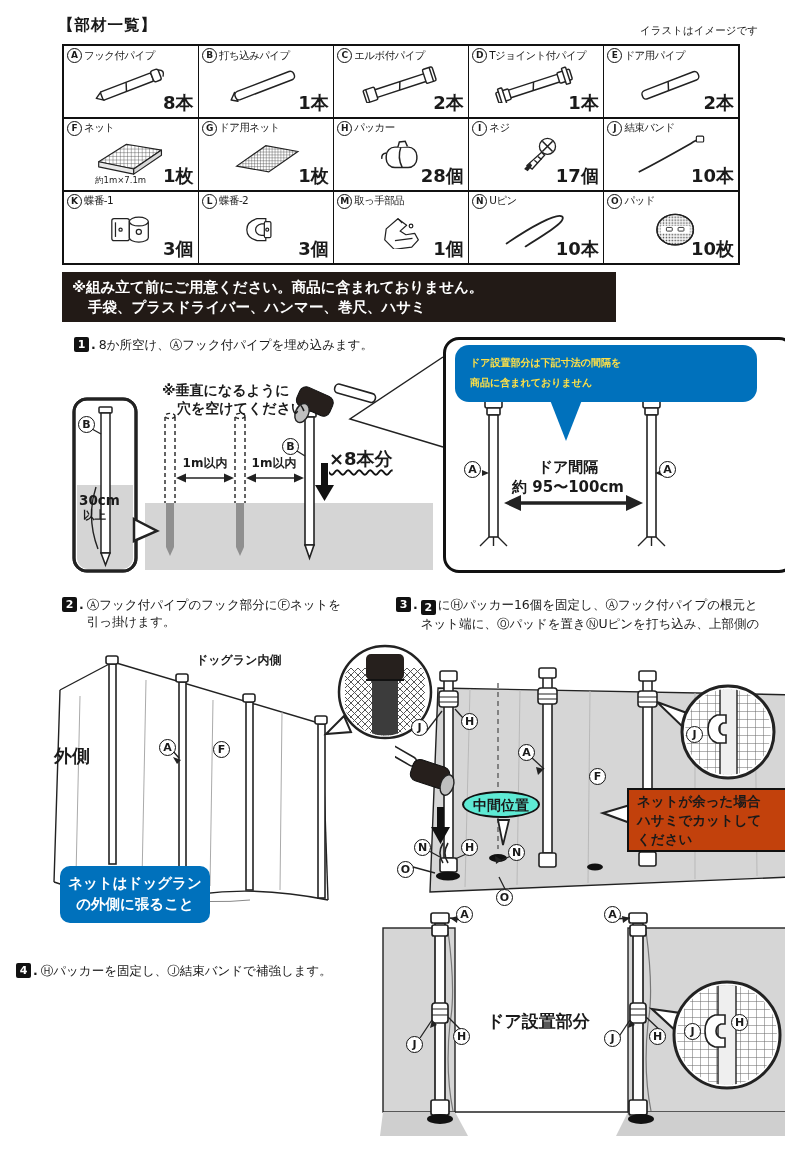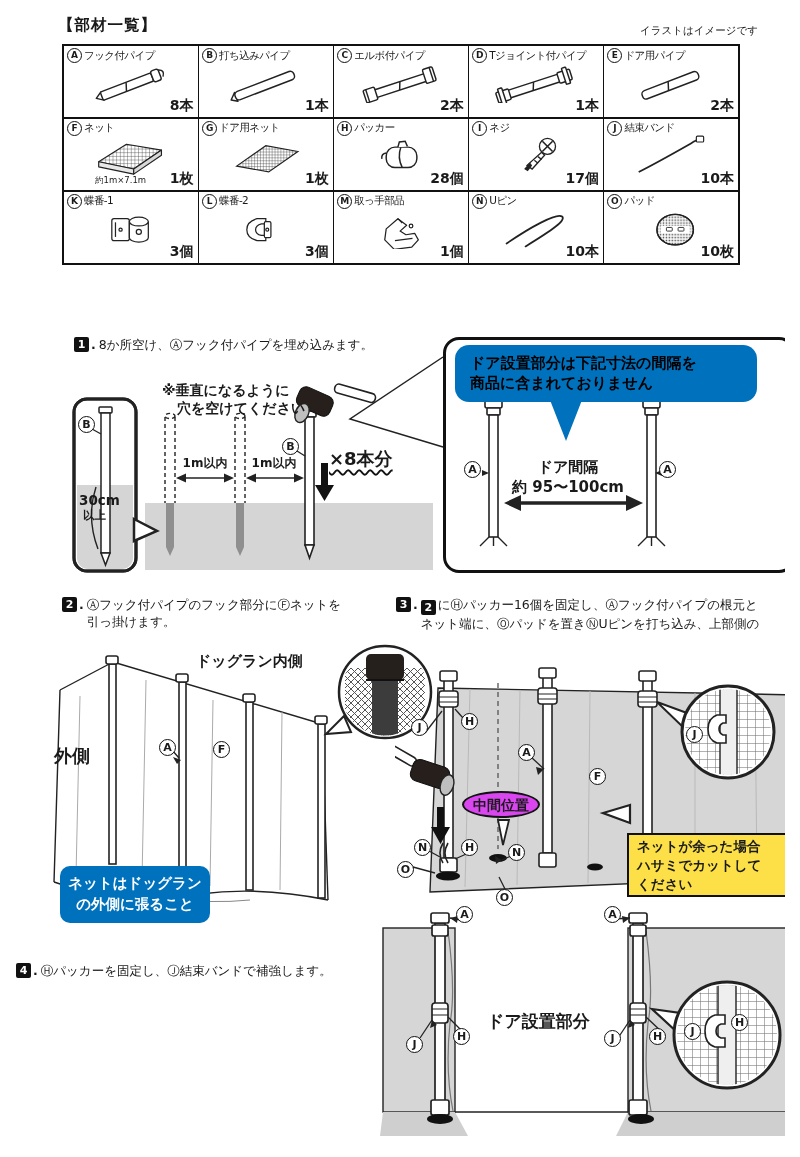--- a/index.html
+++ b/index.html
@@ -15,46 +15,46 @@
   .parts-grid{left:62px;top:44px;width:678px;height:221px;display:grid;
     grid-template-columns:repeat(5,1fr);grid-template-rows:repeat(3,1fr);
     gap:1.5px;background:#111;border:2.5px solid #111;box-sizing:border-box;}
   .cell{position:relative;background:#fff;overflow:hidden;}
   .plabel{display:flex;align-items:center;gap:2px;padding:2px 2px 0 3px;white-space:nowrap;}
   .circ{flex:none;width:13px;height:13px;border:1.3px solid #111;border-radius:50%;
     font-size:9px;font-weight:bold;line-height:13px;text-align:center;background:#fff;}
   .pname{font-size:10.5px;letter-spacing:-0.6px;}
   .picon{position:absolute;left:4px;right:4px;top:15px;bottom:14px;}
   .picon svg{width:100%;height:100%;}
-  .pqty{position:absolute;right:4px;bottom:2px;font-size:14px;font-weight:bold;}
+  .pqty{position:absolute;right:4px;bottom:2px;font-size:18px;font-weight:bold;}
   .psize{position:absolute;left:3px;bottom:3px;font-size:8.5px;padding-left:28px;}
   
   .notice{left:62px;top:272px;width:554px;height:50px;background:var(--banner);color:#fff;
     font-weight:bold;font-size:14.5px;line-height:20px;padding:5px 0 0 10px;box-sizing:border-box;}
   .notice .l2{padding-left:16px;}
   
   .step-head{display:flex;align-items:flex-start;gap:2px;font-size:12.5px;line-height:17px;}
   .stepnum{flex:none;display:inline-block;width:15px;height:15px;background:#111;color:#fff;
     font-weight:bold;font-size:11px;line-height:15px;text-align:center;border-radius:2px;margin-top:1px;}
   .stepnum.inline{vertical-align:-2px;margin-right:2px;}
   .stepdot{font-weight:bold;margin-right:1px;}
   
   .lbl{width:17px;height:17px;border:1.6px solid #111;border-radius:50%;background:#fff;
     font-size:11px;font-weight:bold;line-height:15px;text-align:center;box-sizing:border-box;z-index:5;}
   
   .panel{left:443px;top:337px;width:352px;height:236px;border:3px solid #111;border-radius:16px;
     box-sizing:border-box;background:#fff;}
   .bubble{left:455px;top:345px;width:302px;height:57px;background:var(--blue);border-radius:14px;
-    color:#000000;font-weight:bold;font-size:15px;line-height:20px;padding:8px 0 0 15px;box-sizing:border-box;z-index:3;}
+    color:#fde047;font-weight:bold;font-size:10px;line-height:20px;padding:8px 0 0 15px;box-sizing:border-box;z-index:3;}
   .blue-box{left:60px;top:866px;width:150px;height:57px;background:var(--blue);border-radius:10px;
     color:#fff;font-weight:bold;font-size:14.5px;line-height:21px;text-align:center;padding-top:7px;box-sizing:border-box;z-index:4;}
   .oval{left:462px;top:791px;width:78px;height:27px;border:2px solid #111;border-radius:50%;
-    background:#d946ef;font-size:14px;font-weight:bold;text-align:center;line-height:24px;box-sizing:border-box;z-index:4;}
-  .cut-box{left:627px;top:788px;width:168px;height:64px;border:2.5px solid #111;background:#fde047;
-    font-size:13.5px;font-weight:bold;line-height:19px;padding:2px 0 0 8px;box-sizing:border-box;z-index:4;margin-top:45px;}
+    background:#5eead4;font-size:14px;font-weight:bold;text-align:center;line-height:24px;box-sizing:border-box;z-index:4;}
+  .cut-box{left:627px;top:788px;width:168px;height:64px;border:2.5px solid #111;background:#c2410c;
+    font-size:13.5px;font-weight:bold;line-height:19px;padding:2px 0 0 8px;box-sizing:border-box;z-index:4;}
   .wavy{text-decoration:underline wavy #111 2px;text-underline-offset:4px;}
   svg{display:block;}
 </style>
 </head>
 <body>
 
 <div id="page">
 
   <div class="abs title">【部材一覧】</div>
   <div class="abs topnote">イラストはイメージです</div>
@@ -321,20 +321,24 @@
               <rect x="54" y="28" width="8" height="5" rx="1" fill="#fff" stroke-width="1.2"></rect>
               <rect x="70" y="28" width="8" height="5" rx="1" fill="#fff" stroke-width="1.2"></rect>
               <ellipse cx="66" cy="31" rx="25" ry="21" fill="none"></ellipse>
             </g>
           </svg>
         </div>
         <div class="pqty">10枚</div>
       </div>
     </div>
 
+  <div class="abs notice">
+    <div>※組み立て前にご用意ください。商品に含まれておりません。</div>
+    <div class="l2">手袋、プラスドライバー、ハンマー、巻尺、ハサミ</div>
+  </div>
 
   <div class="abs step-head" style="left:74px;top:336px;">
     <span class="stepnum">1</span>
       <span class="stepdot">.</span>
     <div>
       <div>8か所空け、Ⓐフック付パイプを埋め込みます。</div>
     </div>
   </div>
 
   <svg class="abs" style="left:60px;top:335px;" width="385" height="245">
@@ -471,21 +475,21 @@
     <path d="M294 76 L276 94 L301 92 Z" fill="#fff" stroke="#222" stroke-width="2"></path>
     <circle cx="335" cy="52" r="46" fill="#fff" stroke="#222" stroke-width="2.5"></circle>
     <g clip-path="url(#cp2)">
       <rect x="295" y="28" width="80" height="70" fill="url(#gD)"></rect>
       <rect x="322" y="38" width="26" height="58" fill="#3c3c3c"></rect>
       <rect x="316" y="14" width="38" height="26" rx="5" fill="#26201d"></rect>
       <path d="M316 40 h38" stroke="#111" stroke-width="2"></path>
     </g>
   </svg>
 
-  <div class="abs b" style="left:196px;top:652px;font-size:15px;">ドッグラン内側</div>
+  <div class="abs b" style="left:196px;top:652px;font-size:12px;">ドッグラン内側</div>
   <div class="abs b" style="left:54px;top:744px;font-size:18px;">外側</div>
   <div class="abs lbl" style="left:159px;top:739px;">A</div>
   <div class="abs lbl" style="left:213px;top:741px;">F</div>
   <div class="abs blue-box">
     <div>ネットはドッグラン</div>
     <div>の外側に張ること</div>
   </div>
 
   <div class="abs step-head" style="left:396px;top:596px;width:396px;">
     <span class="stepnum">3</span>

